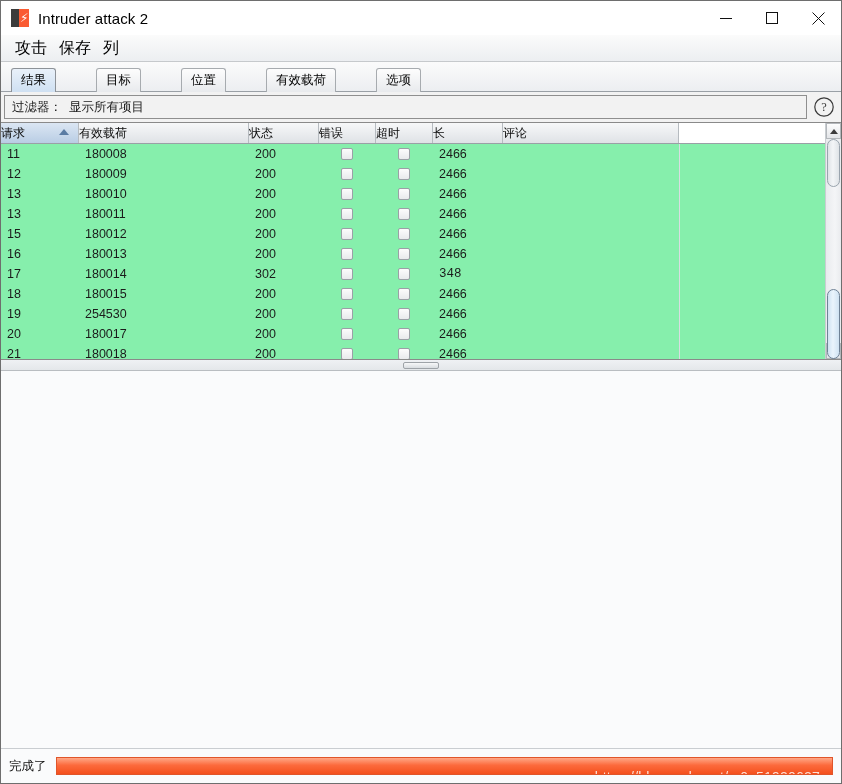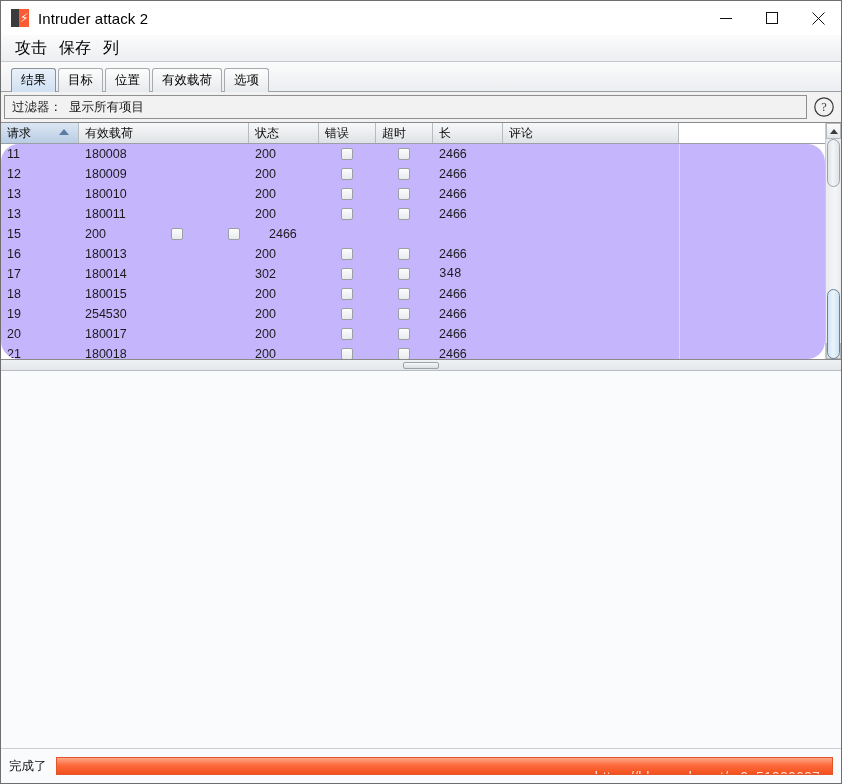--- a/index.html
+++ b/index.html
@@ -109,20 +109,21 @@
   .tabstrip {
     height: 30px;
     min-height: 30px;
     background: linear-gradient(to bottom, #fbfbfb 0%, #eceef1 100%);
     display: flex;
     align-items: flex-end;
     padding-left: 10px;
     position: relative;
     border-bottom: 1px solid #9aa0a6;
     box-sizing: border-box;
+    gap: 38px;
   }
   .tab {
     height: 24px;
     box-sizing: border-box;
     padding: 0 9px;
     display: flex;
     align-items: center;
     font-size: 12.5px;
     background: linear-gradient(to bottom, #fdfdfd 0%, #e8eaed 100%);
     border: 1px solid #a7abaf;
@@ -207,21 +208,20 @@
     min-height: 21px;
     background: linear-gradient(to bottom, #f7f8f9 0%, #dfe2e6 100%);
     border-bottom: 1px solid #9aa0a6;
     box-sizing: border-box;
   }
   .th {
     box-sizing: border-box;
     border-right: 1px solid #b6bbc0;
     display: flex;
     align-items: center;
-    padding-left: 6px;
     font-size: 12px;
     color: #0a0a0a;
     white-space: nowrap;
     overflow: hidden;
     position: relative;
   }
   .th.sorted {
     background: linear-gradient(to bottom, #dbe6f3 0%, #b9cde4 100%);
   }
   .sort-arrow {
@@ -234,23 +234,22 @@
     border-bottom: 6px solid #5b7ca3;
   }
   .th-spacer {
     flex: 1 1 auto;
     background: linear-gradient(to bottom, #ffffff 0%, #ffffff 100%);
     border-right: none;
   }
   .tbody {
     flex: 1 1 auto;
     overflow: hidden;
-    background: #c4b5fd;
-    position: relative;
-    border-radius: 18px;
+    background: #86efac;
+    position: relative;
   }
   .tr {
     display: flex;
     height: 20px;
     align-items: center;
   }
   .td {
     box-sizing: border-box;
     padding-left: 6px;
     font-size: 12.5px;
@@ -533,20 +532,21 @@
               </div>
               <div class="td center" style="width: 57px;">
                 <span class="cb"></span>
               </div>
               <div class="td" style="width: 70px;">2466</div>
               <div class="td" style="width: 176px;"></div>
               <div class="td body-right-fill"></div>
             </div>
             <div class="tr">
               <div class="td" style="width: 78px;">15</div>
+              <div class="td" style="width: 170px;">180012</div>
               <div class="td" style="width: 70px;">200</div>
               <div class="td center" style="width: 57px;">
                 <span class="cb"></span>
               </div>
               <div class="td center" style="width: 57px;">
                 <span class="cb"></span>
               </div>
               <div class="td" style="width: 70px;">2466</div>
               <div class="td" style="width: 176px;"></div>
               <div class="td body-right-fill"></div>

